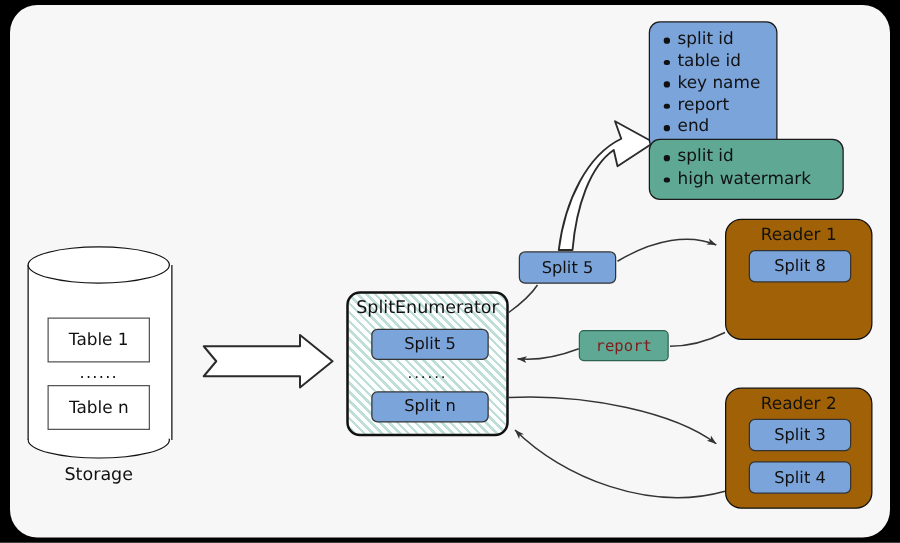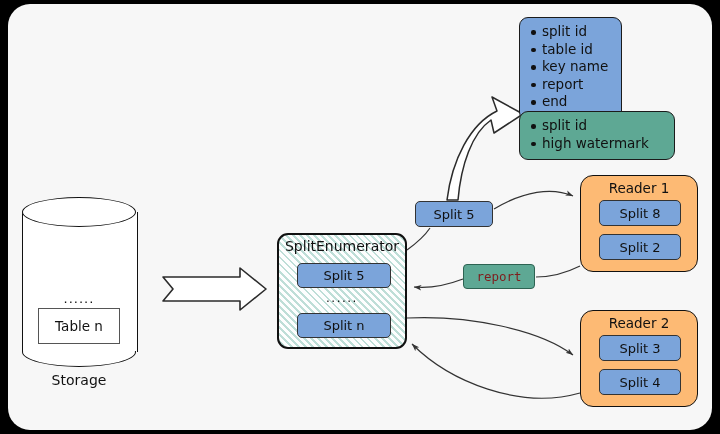--- a/index.html
+++ b/index.html
@@ -59,21 +59,21 @@
       border:1.4px solid #333;border-radius:5px;display:flex;align-items:center;
       justify-content:center;font-size:13px;color:#111;}
 
   
   #report{left:463px;top:264px;width:72px;height:25px;background:#5ea894;
       border:1.3px solid #2d6352;border-radius:4px;display:flex;align-items:center;
       justify-content:center;font-size:12.5px;color:#7f1d1d;
       font-family:"DejaVu Sans Mono","Liberation Mono",monospace;}
 
   
-  .reader{background:#fdba74;border:1.8px solid #111;border-radius:13px;}
+  .reader{background:#a16207;border:1.8px solid #111;border-radius:13px;}
   .reader .rtitle{position:absolute;left:0;top:4px;width:100%;text-align:center;
       font-size:13.5px;color:#111;}
   .reader .rchip{position:absolute;left:18px;width:82px;height:26px;background:#7ba4da;
       border:1.4px solid #333;border-radius:5px;box-sizing:border-box;
       display:flex;align-items:center;justify-content:center;font-size:13px;color:#111;}
   .reader .r1{top:24px;} .reader .r2{top:58px;}
   #reader1{left:580px;top:175px;width:118px;height:97px;}
   #reader2{left:580px;top:310px;width:118px;height:97px;}
 </style>
 </head>
@@ -120,38 +120,38 @@
   <ul>
     <li>split id</li>
     <li>high watermark</li>
   </ul>
 </div>
 
 <div class="node" id="storage">
   <div class="cyl-body"></div>
   <div class="cyl-bot"></div>
   <div class="cyl-top"></div>
+  <div class="tbl t1">Table 1</div>
   <div class="dots">......</div>
   <div class="tbl tn">Table n</div>
 </div>
 <div class="node" id="storage-label">Storage</div>
 
 <div class="node" id="enumerator">
   <div class="title">SplitEnumerator</div>
   <div class="splitchip c1">Split 5</div>
   <div class="dots">......</div>
   <div class="splitchip c2">Split n</div>
 </div>
 
 <div class="node" id="split5">Split 5</div>
 <div class="node" id="report">report</div>
 
 <div class="node reader" id="reader1">
   <div class="rtitle">Reader 1</div>
   <div class="rchip r1">Split 8</div>
-  <div class="rchip r2">Split 2</div>
 </div>
 
 <div class="node reader" id="reader2">
   <div class="rtitle">Reader 2</div>
   <div class="rchip r1">Split 3</div>
   <div class="rchip r2">Split 4</div>
 </div>
 
 </body></html>

